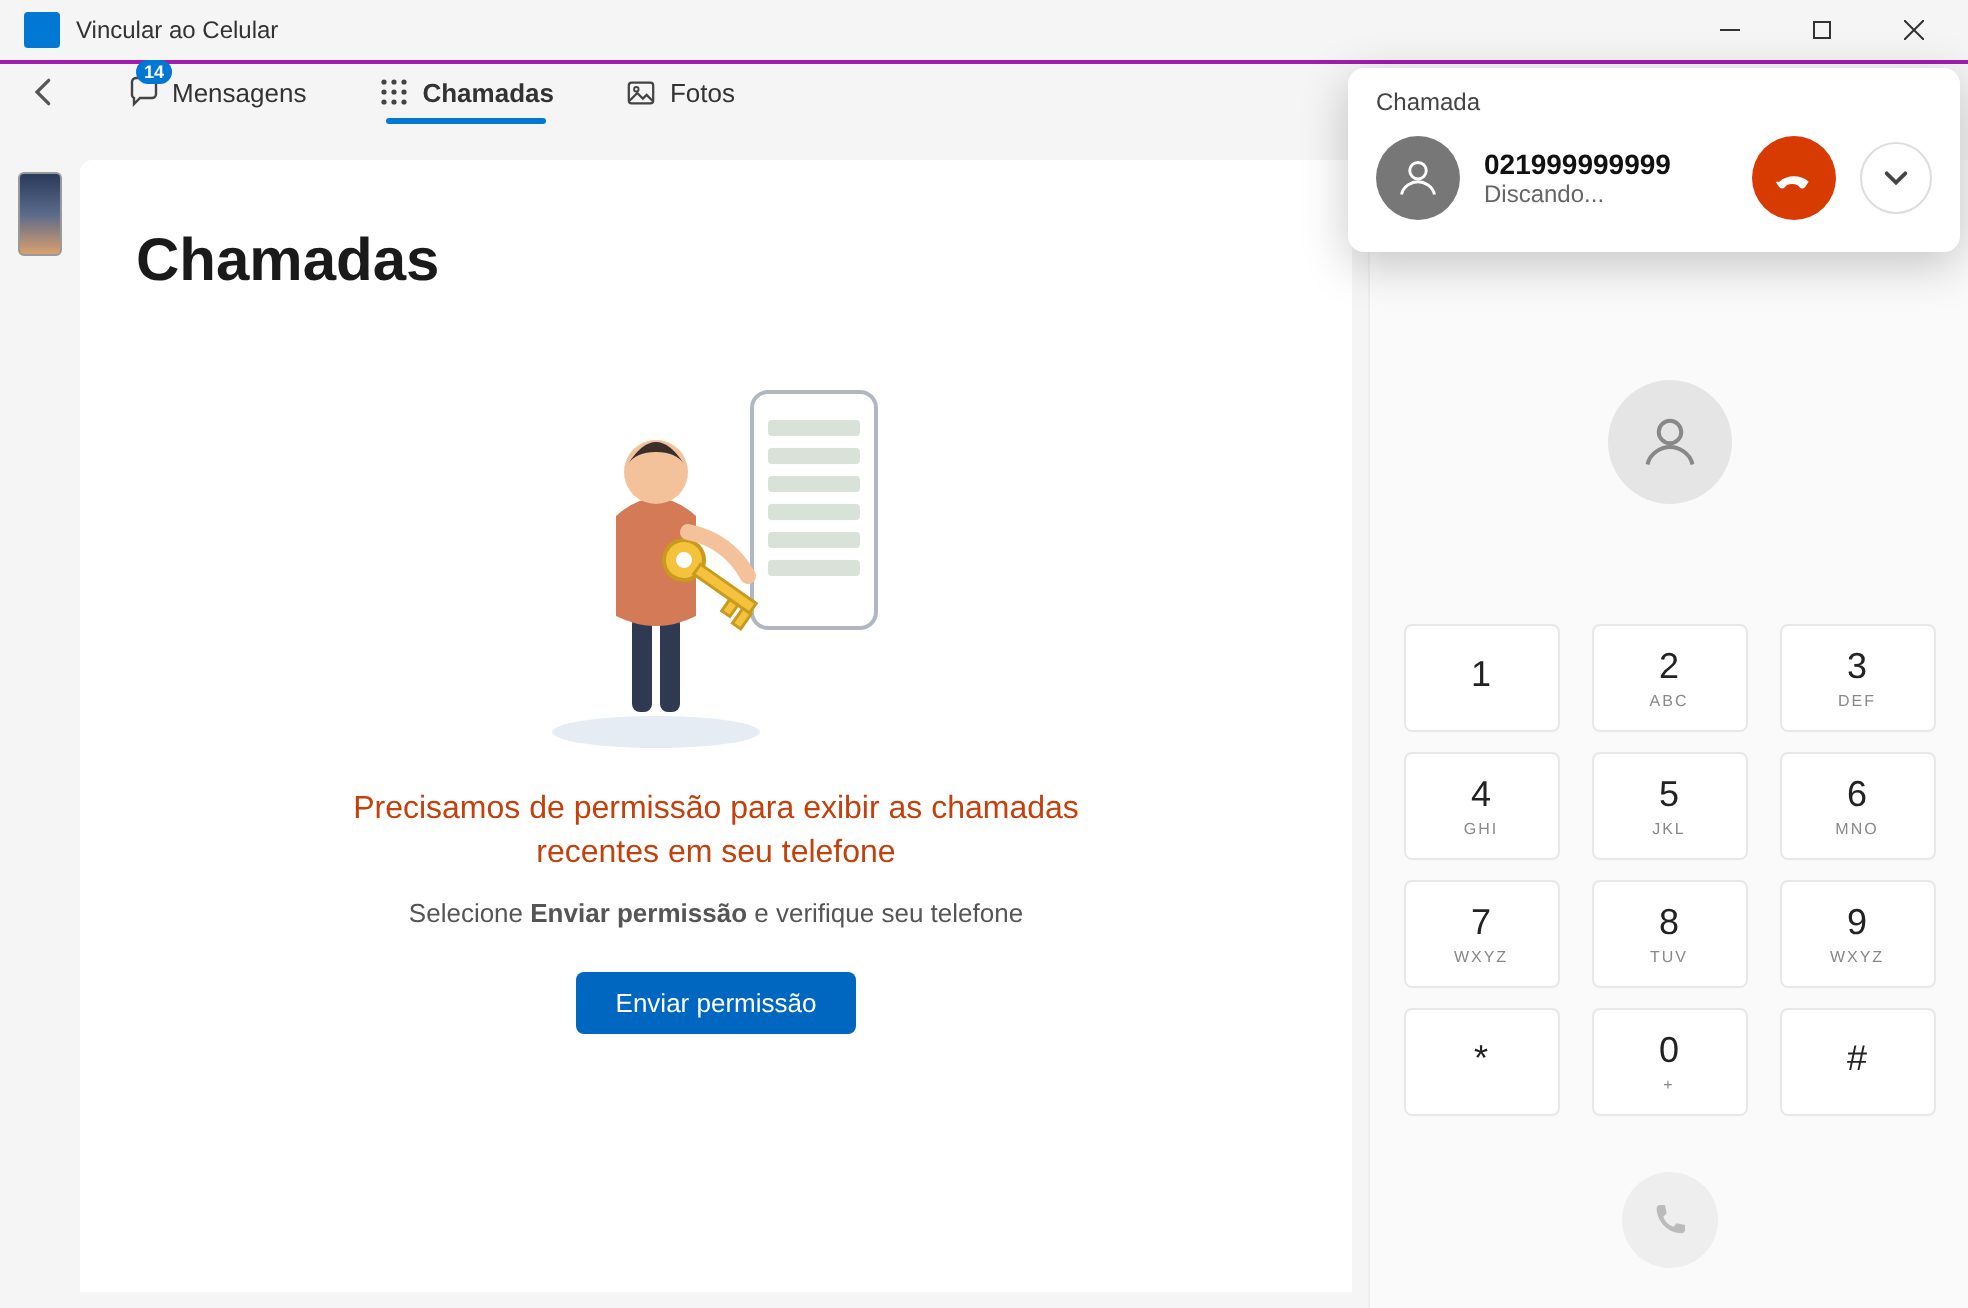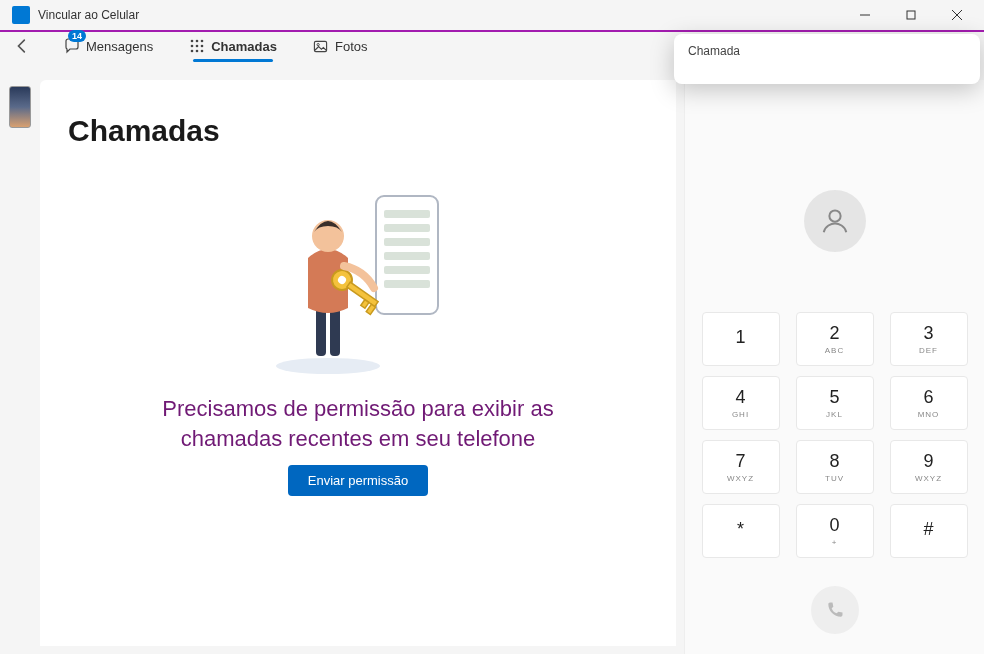--- a/index.html
+++ b/index.html
@@ -20,21 +20,21 @@
 .badge { position: absolute; top: -2px; left: 16px; background: #0078d4; color: #fff; font-size: 9px; font-weight: 600; border-radius: 8px; padding: 1px 4px; min-width: 14px; text-align: center; }
 
 .body-area { display: flex; height: calc(100% - 80px); }
 .left-rail { width: 40px; padding-top: 6px; display: flex; flex-direction: column; align-items: center; }
 .phone-thumb { width: 22px; height: 42px; border-radius: 3px; background: linear-gradient(180deg,#2a3a5a 0%, #5a6a8a 50%, #d8a070 100%); border: 1px solid #999; }
 
 .main { flex: 1; padding: 20px 20px 0 20px; position: relative; background: #fff; margin: 0 8px 8px 0; border-radius: 6px 0 0 0; }
 .page-title { font-size: 30px; font-weight: 600; color: #1a1a1a; margin: 14px 0 40px 8px; }
 .empty-state { display: flex; flex-direction: column; align-items: center; text-align: center; margin-top: 10px; }
 .illus { width: 200px; height: 190px; margin-bottom: 16px; }
-.empty-title { font-size: 22px; color: #701a75; max-width: 420px; line-height: 1.35; margin-bottom: 12px; }
+.empty-title { font-size: 16px; color: #c2410c; max-width: 420px; line-height: 1.35; margin-bottom: 12px; }
 .empty-sub { font-size: 13px; color: #555; margin-bottom: 22px; }
 .empty-sub b { font-weight: 600; }
 .primary-btn { background: #0067c0; color: #fff; border: none; border-radius: 4px; padding: 8px 20px; font-size: 13px; cursor: pointer; }
 
 .dialer { width: 300px; background: #fafafa; border-left: 1px solid #eee; display: flex; flex-direction: column; align-items: center; padding-top: 110px; position: relative; }
 .avatar-big { width: 62px; height: 62px; border-radius: 50%; background: #e5e5e5; display: flex; align-items: center; justify-content: center; margin-bottom: 60px; }
 .keypad { display: grid; grid-template-columns: repeat(3, 78px); grid-auto-rows: 54px; gap: 10px 16px; }
 .key { background: #fff; border: 1px solid #e8e8e8; border-radius: 4px; display: flex; flex-direction: column; align-items: center; justify-content: center; cursor: pointer; }
 .key .num { font-size: 18px; color: #222; line-height: 1; }
 .key .letters { font-size: 8px; color: #888; letter-spacing: 1px; margin-top: 4px; }
@@ -147,20 +147,23 @@
           <circle cx="0" cy="0" r="10" fill="#f4c23c" stroke="#c99a1e" stroke-width="2"></circle>
           <circle cx="0" cy="0" r="4" fill="#fff"></circle>
           <rect x="8" y="-3" width="34" height="6" fill="#f4c23c" stroke="#c99a1e" stroke-width="1.5"></rect>
           <rect x="30" y="3" width="5" height="7" fill="#f4c23c" stroke="#c99a1e" stroke-width="1.5"></rect>
           <rect x="38" y="3" width="5" height="9" fill="#f4c23c" stroke="#c99a1e" stroke-width="1.5"></rect>
         </g>
 
         <path d="M86 78 q20 4 30 22" fill="none" stroke="#f3c29b" stroke-width="8" stroke-linecap="round"></path>
       </svg>
       <div class="empty-title">Precisamos de permissão para exibir as chamadas recentes em seu telefone</div>
+      <div class="empty-sub">
+        <span>Selecione </span><b>Enviar permissão</b><span> e verifique seu telefone</span>
+      </div>
       <button class="primary-btn">Enviar permissão</button>
     </div>
   </div>
 
   <div class="dialer">
     <div class="avatar-big">
       <svg width="30" height="30" viewBox="0 0 24 24">
           <circle cx="12" cy="8" r="4.5" fill="none" stroke="#888" stroke-width="1.6"></circle>
           <path d="M3 21c1-5 6-7 9-7s8 2 9 7" fill="none" stroke="#888" stroke-width="1.6"></path>
         </svg>
@@ -218,13 +221,35 @@
     <div class="call-btn">
       <svg width="20" height="20" viewBox="0 0 24 24">
           <path d="M6 3c-1 0-2 1-2 2 0 8 7 15 15 15 1 0 2-1 2-2v-3l-5-1-2 2c-3-1-5-3-6-6l2-2-1-5H6z" fill="#bbb"></path>
         </svg>
     </div>
   </div>
 </div>
 
 <div class="call-popup">
   <div class="pop-title">Chamada</div>
+  <div class="call-row">
+    <div class="avatar-sm">
+      <svg width="22" height="22" viewBox="0 0 24 24">
+          <circle cx="12" cy="8" r="4.5" fill="none" stroke="#fff" stroke-width="1.6"></circle>
+          <path d="M3 21c1-5 6-7 9-7s8 2 9 7" fill="none" stroke="#fff" stroke-width="1.6"></path>
+        </svg>
+    </div>
+    <div class="call-info">
+      <div class="call-num">021999999999</div>
+      <div class="call-status">Discando...</div>
+    </div>
+    <div class="hangup">
+      <svg width="22" height="22" viewBox="0 0 24 24">
+          <path d="M4 14c4-4 12-4 16 0l-2 3c-1 1-2 1-3 0l-1-1c-2-1-4-1-6 0l-1 1c-1 1-2 1-3 0l-2-3z" fill="#fff"></path>
+        </svg>
+    </div>
+    <div class="chev">
+      <svg width="14" height="14" viewBox="0 0 12 12">
+          <path d="M2 4l4 4 4-4" fill="none" stroke="#444" stroke-width="1.6" stroke-linecap="round"></path>
+        </svg>
+    </div>
+  </div>
 </div>
 
 </body></html>

